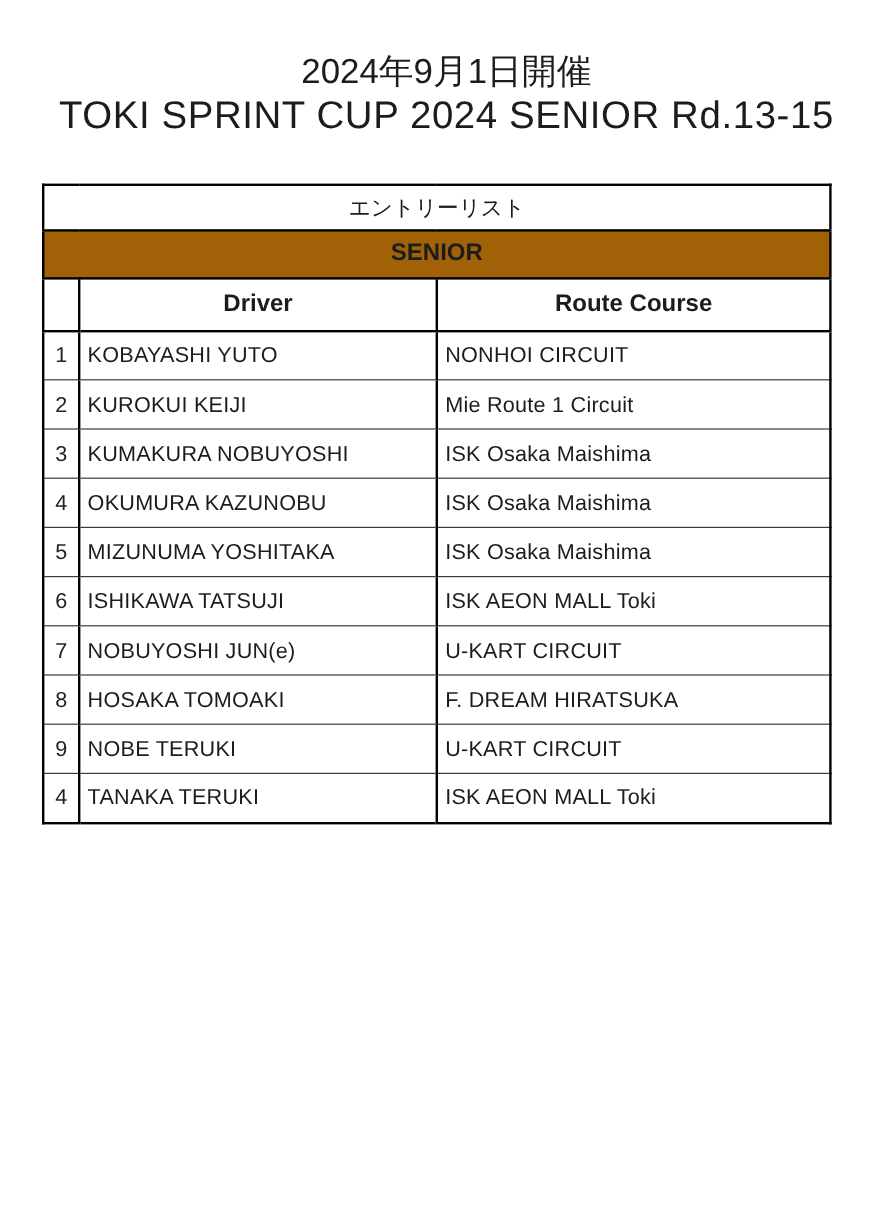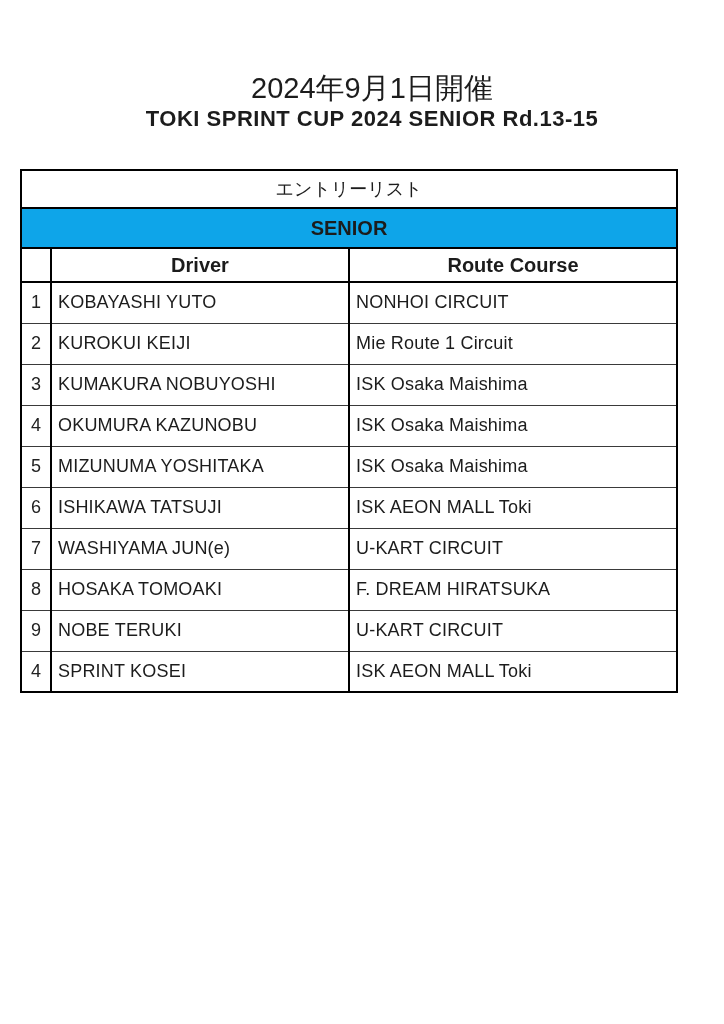--- a/index.html
+++ b/index.html
@@ -3,53 +3,53 @@
 <meta charset="utf-8">
 <style>
   * { margin: 0; padding: 0; box-sizing: border-box; }
   html, body { width: 724px; height: 1024px; background: #ffffff; overflow: hidden; }
   .page {
     width: 724px; height: 1024px;
     background: #ffffff;
     color: #1c1c1c;
     font-family: "Liberation Sans", "DejaVu Sans", sans-serif;
   }
-  .titles { text-align: center; padding-top: 72px; line-height: 1.16; margin-left: 20px; }
+  .titles { text-align: center; padding-top: 44px; line-height: 1.16; margin-left: 20px; }
   .title-jp { font-size: 29px; font-weight: 400; }
-  .title-en { font-size: 22px; font-weight: 700; letter-spacing: 0.5px; white-space: nowrap; }
+  .title-en { font-size: 32px; font-weight: 400; letter-spacing: 0.5px; white-space: nowrap; }
 
   table.entry {
     border-collapse: collapse;
     table-layout: fixed;
     width: 656px;
-    margin: 38px 0 0 20px;
+    margin: 38px 0 0 35px;
     border: 2px solid #000;
   }
   col.c-no { width: 30px; }
   col.c-driver { width: 298px; }
   col.c-course { width: 328px; }
 
   tr.list-title-row td {
     height: 38px;
     border-bottom: 2px solid #000;
     font-size: 18px;
     text-align: center;
     vertical-align: middle;
   }
   tr.class-row td {
     height: 40px;
     border-bottom: 2px solid #000;
-    background: #0ea5e9;
+    background: #a16207;
     font-size: 20px;
     font-weight: 700;
     text-align: center;
     vertical-align: middle;
   }
   tr.col-header td {
-    height: 34px;
+    height: 44px;
     border-bottom: 2px solid #000;
     font-size: 20px;
     font-weight: 700;
     text-align: center;
     vertical-align: middle;
   }
   tr.col-header td + td,
   tr.data-row td + td { border-left: 2px solid #000; }
 
   tr.data-row td {
@@ -119,34 +119,34 @@
         <td class="driver">MIZUNUMA YOSHITAKA</td>
         <td class="course">ISK Osaka Maishima</td>
       </tr>
       <tr class="data-row">
         <td class="no">6</td>
         <td class="driver">ISHIKAWA TATSUJI</td>
         <td class="course">ISK AEON MALL Toki</td>
       </tr>
       <tr class="data-row">
         <td class="no">7</td>
-        <td class="driver">WASHIYAMA JUN(e)</td>
+        <td class="driver">NOBUYOSHI JUN(e)</td>
         <td class="course">U-KART CIRCUIT</td>
       </tr>
       <tr class="data-row">
         <td class="no">8</td>
         <td class="driver">HOSAKA TOMOAKI</td>
         <td class="course">F. DREAM HIRATSUKA</td>
       </tr>
       <tr class="data-row">
         <td class="no">9</td>
         <td class="driver">NOBE TERUKI</td>
         <td class="course">U-KART CIRCUIT</td>
       </tr>
       <tr class="data-row">
         <td class="no">4</td>
-        <td class="driver">SPRINT KOSEI</td>
+        <td class="driver">TANAKA TERUKI</td>
         <td class="course">ISK AEON MALL Toki</td>
       </tr>
     </tbody>
   </table>
 
 </div>
 
 </body></html>

